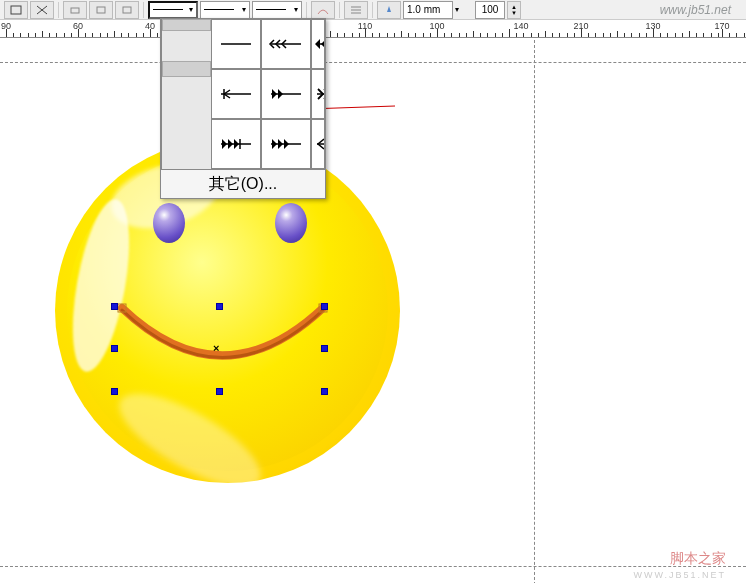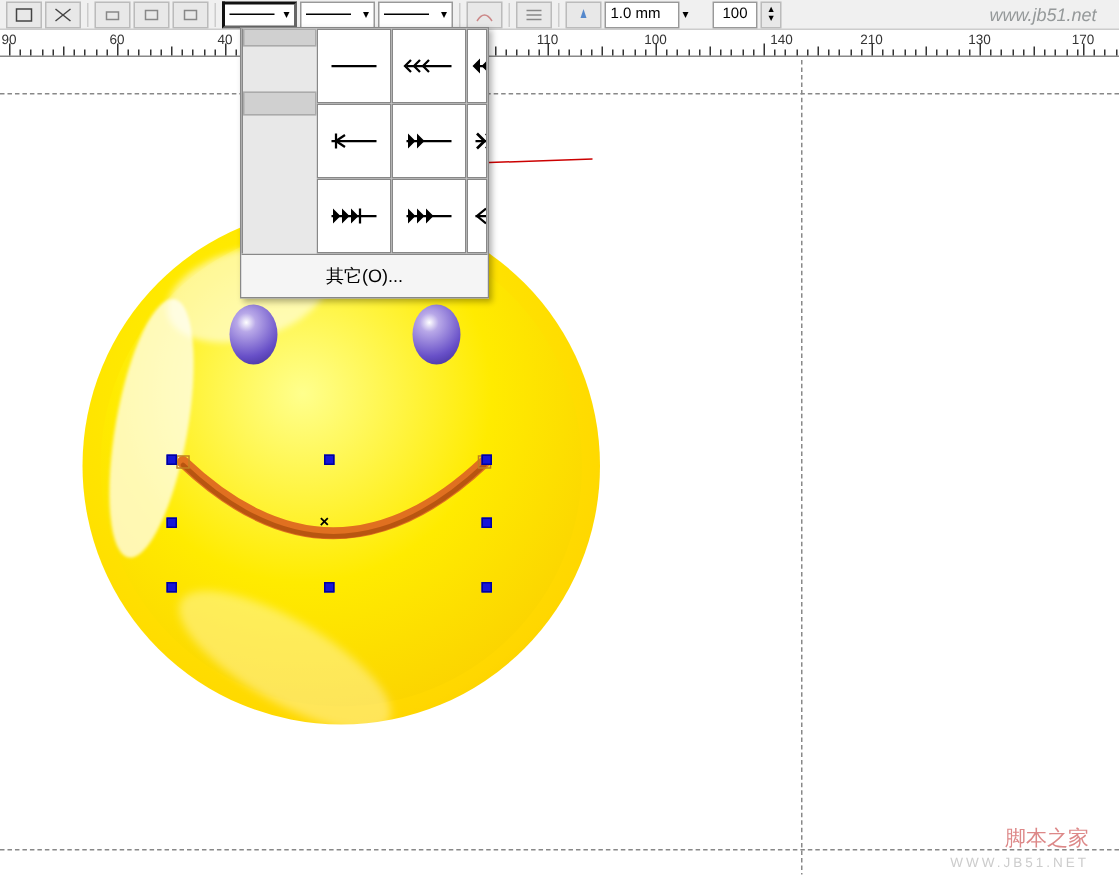--- a/index.html
+++ b/index.html
@@ -45,21 +45,21 @@
 .center-mark { position: absolute; font-size: 11px; color: #000; font-weight: bold; }
 
 
 .arrow-panel { position: absolute; left: 160px; top: 18px; width: 166px; background: #fff; border: 1px solid #888; box-shadow: 2px 2px 4px rgba(0,0,0,0.3); z-index: 100; }
 .arrow-grid { display: grid; grid-template-columns: 50px 50px 50px 14px; grid-template-rows: 50px 50px 50px; }
 .arrow-cell { border: 1px solid #888; display: flex; align-items: center; justify-content: center; background: #fff; cursor: pointer; }
 .arrow-cell svg { width: 40px; height: 20px; }
 .scroll-track { grid-row: 1 / 4; background: #e8e8e8; border-left: 1px solid #888; position: relative; }
 .scroll-thumb-top { position: absolute; top: 0; width: 100%; height: 12px; background: #d0d0d0; border: 1px solid #aaa; }
 .scroll-thumb-mid { position: absolute; top: 42px; width: 100%; height: 16px; background: #d0d0d0; border: 1px solid #aaa; }
-.panel-footer { height: 29px; border-top: 1px solid #888; display: flex; align-items: center; justify-content: center; font-size: 12px; cursor: pointer; background: #f5f5f5; }
+.panel-footer { height: 29px; border-top: 1px solid #888; display: flex; align-items: center; justify-content: center; font-size: 16px; cursor: pointer; background: #f5f5f5; }
 
 
 .watermark-top { position: absolute; right: 15px; top: 3px; font-size: 12px; color: #95999a; font-style: italic; }
 .watermark-bottom { position: absolute; right: 20px; bottom: 15px; font-size: 14px; color: #d88; font-family: 'STKaiti', serif; }
 .watermark-bottom2 { position: absolute; right: 20px; bottom: 3px; font-size: 9px; color: #ccc; letter-spacing: 2px; }
 
 
 .red-arrow { position: absolute; left: 300px; top: 98px; z-index: 50; }
 </style>
 </head>

